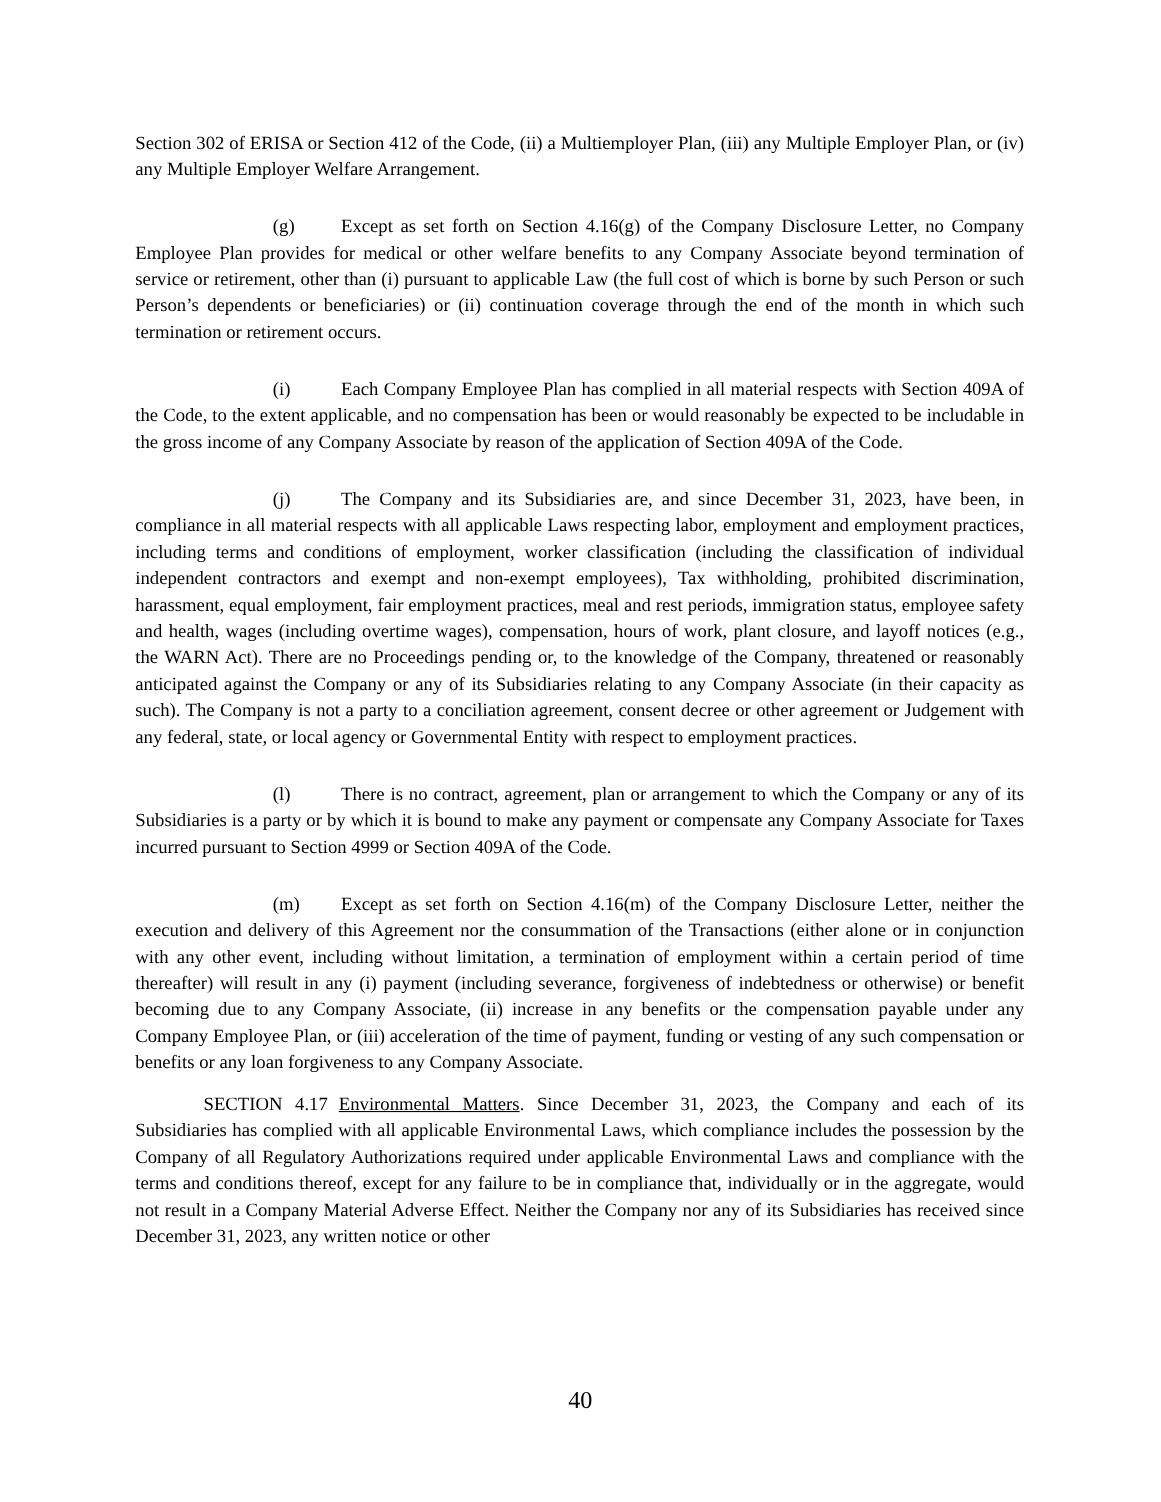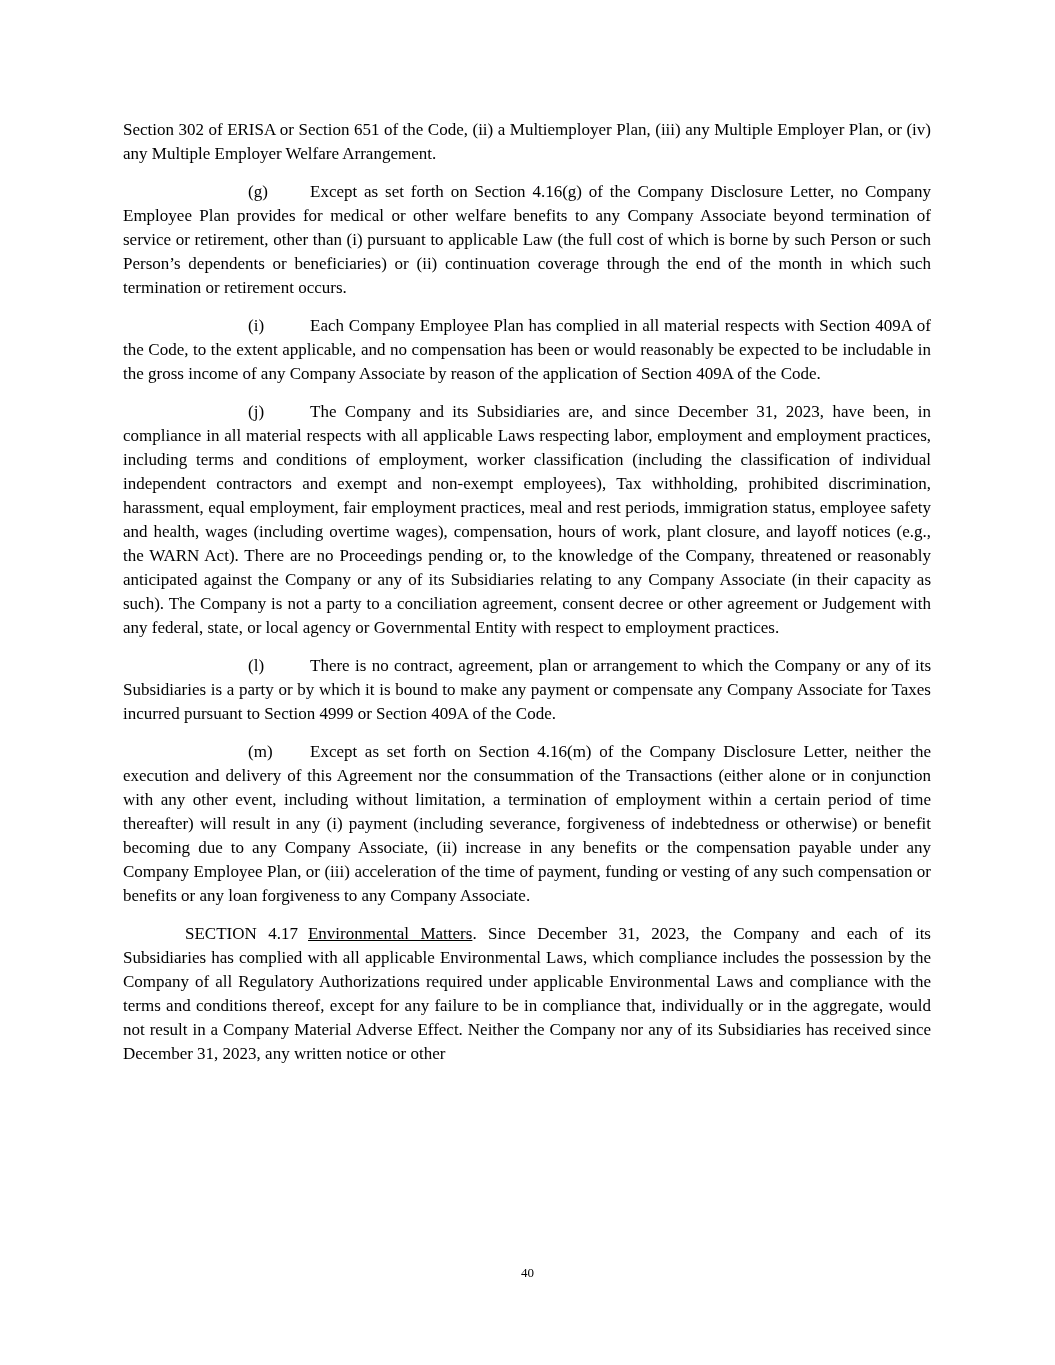--- a/index.html
+++ b/index.html
@@ -23,20 +23,21 @@
     left: 123px;
     top: 118px;
     width: 808px;
   }
   .para {
     text-align: justify;
     margin: 0 0 14px 0;
   }
   .para.lettered {
     text-indent: 125px;
+    margin-top: 28px;
   }
   .plabel {
     display: inline-block;
     width: 62px;
     text-indent: 0;
   }
   .para.section-para {
     text-indent: 62px;
   }
   .heading-gap {
@@ -46,30 +47,30 @@
   .underlined {
     text-decoration: underline;
   }
   .pagenum {
     position: absolute;
     left: 0;
     width: 100%;
     bottom: 80px;
     text-align: center;
     font-family: "Liberation Serif", serif;
-    font-size: 13px;
+    font-size: 22px;
   }
 </style>
 </head>
 <body>
 
 <div class="page">
   <div class="content">
 
-    <p class="para"><span>Section 302 of ERISA or Section 651 of the Code, (ii) a Multiemployer Plan, (iii) any Multiple Employer Plan, or (iv) any Multiple Employer Welfare Arrangement.</span></p>
+    <p class="para"><span>Section 302 of ERISA or Section 412 of the Code, (ii) a Multiemployer Plan, (iii) any Multiple Employer Plan, or (iv) any Multiple Employer Welfare Arrangement.</span></p>
 
     <p class="para lettered"><span class="plabel">(g)</span><span>Except as set forth on Section 4.16(g) of the Company Disclosure Letter, no Company Employee Plan provides for medical or other welfare benefits to any Company Associate beyond termination of service or retirement, other than (i) pursuant to applicable Law (the full cost of which is borne by such Person or such Person’s dependents or beneficiaries) or (ii) continuation coverage through the end of the month in which such termination or retirement occurs.</span></p>
 
 
     <p class="para lettered"><span class="plabel">(i)</span><span>Each Company Employee Plan has complied in all material respects with Section 409A of the Code, to the extent applicable, and no compensation has been or would reasonably be expected to be includable in the gross income of any Company Associate by reason of the application of Section 409A of the Code.</span></p>
 
     <p class="para lettered"><span class="plabel">(j)</span><span>The Company and its Subsidiaries are, and since December 31, 2023, have been, in compliance in all material respects with all applicable Laws respecting labor, employment and employment practices, including terms and conditions of employment, worker classification (including the classification of individual independent contractors and exempt and non-exempt employees), Tax withholding, prohibited discrimination, harassment, equal employment, fair employment practices, meal and rest periods, immigration status, employee safety and health, wages (including overtime wages), compensation, hours of work, plant closure, and layoff notices (e.g., the WARN Act). There are no Proceedings pending or, to the knowledge of the Company, threatened or reasonably anticipated against the Company or any of its Subsidiaries relating to any Company Associate (in their capacity as such). The Company is not a party to a conciliation agreement, consent decree or other agreement or Judgement with any federal, state, or local agency or Governmental Entity with respect to employment practices.</span></p>
 
 
     <p class="para lettered"><span class="plabel">(l)</span><span>There is no contract, agreement, plan or arrangement to which the Company or any of its Subsidiaries is a party or by which it is bound to make any payment or compensate any Company Associate for Taxes incurred pursuant to Section 4999 or Section 409A of the Code.</span></p>

